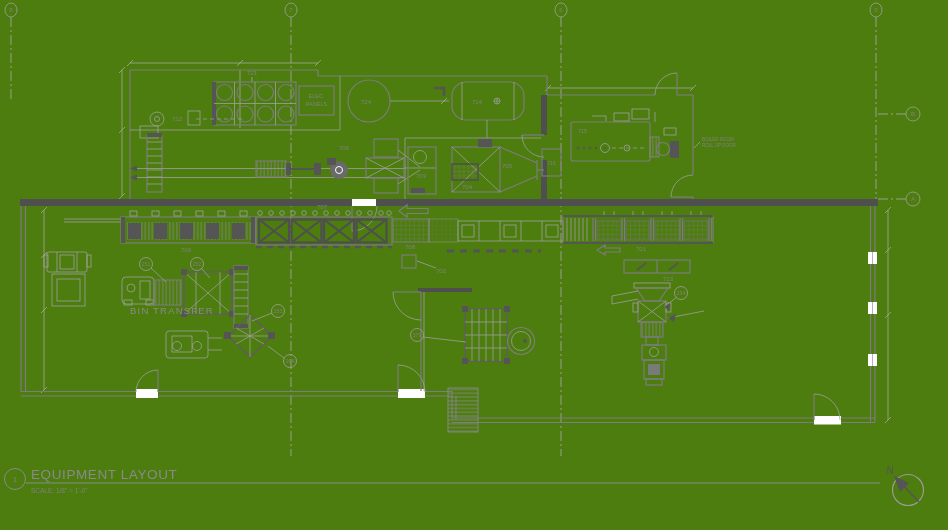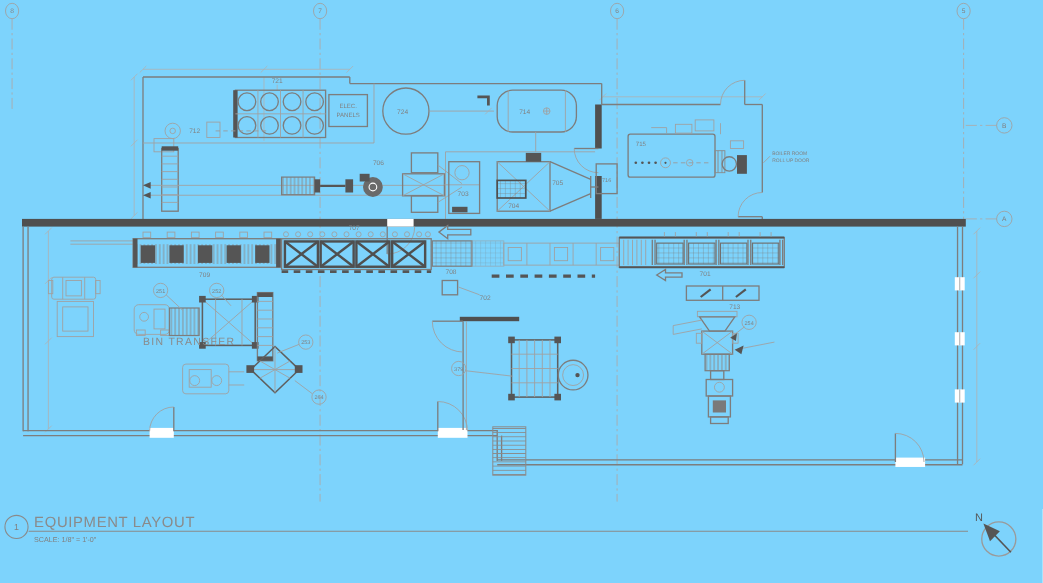--- a/index.html
+++ b/index.html
@@ -1,16 +1,16 @@
 <!DOCTYPE html>
 <html><head>
 <meta charset="utf-8">
 <style>
   html,body{margin:0;padding:0;background:#ffffff;}
-  #page{position:relative;width:948px;height:530px;background:#7dd3fc;overflow:hidden;
+  #page{position:relative;width:948px;height:530px;background:#4d7c0f;overflow:hidden;
         font-family:"Liberation Sans", sans-serif;text-align:center;}
   svg text{font-family:"Liberation Sans", sans-serif;fill:#808080;}
   .thin{stroke:#a0a0a0;stroke-width:0.8;fill:none;}
   .med{stroke:#7d7d7d;stroke-width:1.2;fill:none;}
   .thick{stroke:#4f4f4f;stroke-width:2.2;fill:none;}
   .dim{stroke:#b0b0b0;stroke-width:0.7;fill:none;}
   .dashdot{stroke:#ababab;stroke-width:0.8;fill:none;stroke-dasharray:10 3 2 3;}
   .dashed{stroke:#9a9a9a;stroke-width:0.8;fill:none;stroke-dasharray:4 3;}
   .wallf{fill:#4f4f4f;stroke:none;}
   .dark{fill:#555;stroke:none;}

